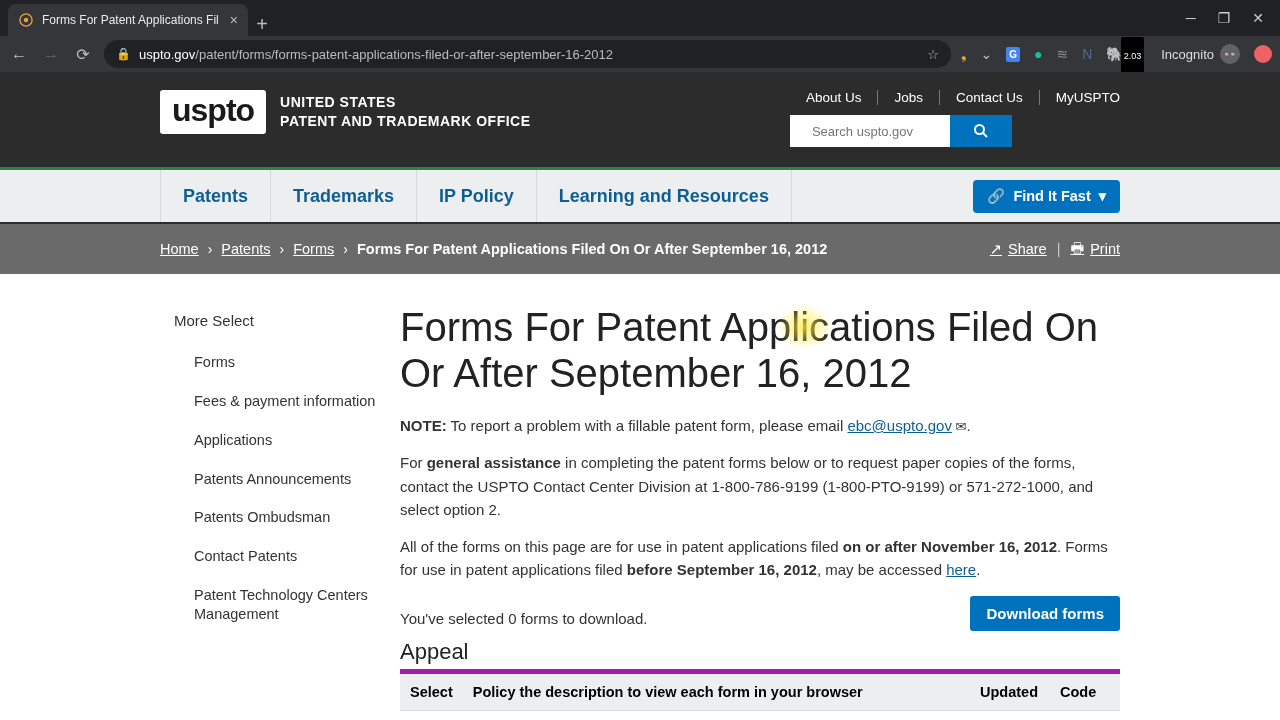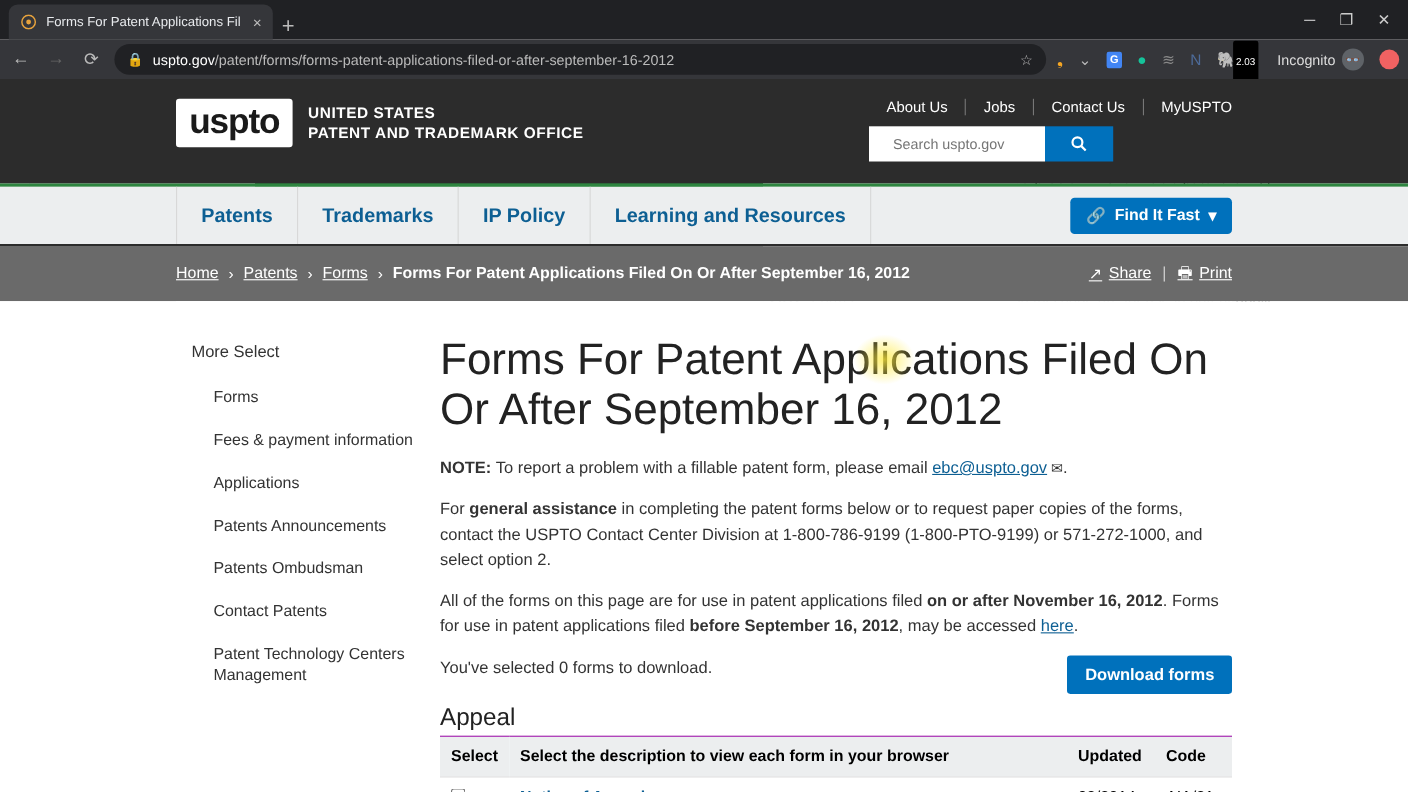--- a/index.html
+++ b/index.html
@@ -58,26 +58,26 @@
   .bg-white { background:#fff; }
   .sidebar { width:230px; padding-right:10px; }
   .sidebar-title { font-size:15px; color:#333; padding:8px 14px 14px; }
   .sidebar ul { list-style:none; }
   .sidebar li { padding:10px 0 10px 34px; font-size:14.5px; color:#333; cursor:pointer; line-height:1.3;}
   .main { flex:1; padding-left:10px; padding-bottom:40px;}
   h1 { font-size:40px; font-weight:400; color:#222; line-height:1.15; margin-bottom:18px; position:relative; }
   .highlight-circle { position:absolute; width:56px; height:46px; background:radial-gradient(ellipse, rgba(255,235,59,0.75) 0%, rgba(255,235,59,0) 70%); border-radius:50%; top:0px; left:376px; pointer-events:none; }
   .main p { font-size:15px; color:#333; line-height:1.55; margin-bottom:14px; }
   .main a.inline { color:#0d5f93; text-decoration:underline; }
-  .dl-row { display:flex; align-items:flex-start; margin-bottom:8px;}
+  .dl-row { display:flex; align-items:flex-end; margin-bottom:8px;}
   .dl-row p { margin:0; }
   .dl-btn { margin-left:auto; background:#0071bc; color:#fff; font-weight:700; font-size:15px; padding:9px 16px; border:none; border-radius:3px; cursor:pointer;}
   h2.section { font-size:22px; font-weight:400; color:#222; margin:6px 0 4px; }
   table { width:100%; border-collapse:collapse; font-size:14.5px; }
-  thead th { background:#eceeef; text-align:left; padding:10px 10px; font-weight:700; border-top:1px solid #a21caf; border-bottom:1px solid #ddd;}
+  thead th { background:#eceeef; text-align:left; padding:10px 10px; font-weight:700; border-top:5px solid #a21caf; border-bottom:1px solid #ddd;}
   tbody td { padding:10px 10px; border-bottom:1px solid #eee; }
   tbody a { color:#0d5f93; font-weight:700; text-decoration:none; }
   .mail-icon { font-size:13px; }
 </style>
 </head>
 <body>
 
 <div class="browser-tabs">
   <div class="tab">
     <span class="favicon">
@@ -222,21 +222,21 @@
       </p>
       <div class="dl-row">
         <p>You've selected 0 forms to download.</p>
         <button class="dl-btn">Download forms</button>
       </div>
       <h2 class="section">Appeal</h2>
       <table>
         <thead>
           <tr>
             <th style="width:60px">Select</th>
-            <th>Select the description to view each form in your browser</th>
+            <th>Policy the description to view each form in your browser</th>
             <th style="width:80px">Updated</th>
             <th style="width:70px">Code</th>
           </tr>
         </thead>
         <tbody>
           <tr>
             <td><input type="checkbox" style=""></td>
             <td><a>Notice of Appeal</a></td>
             <td>03/2014</td>
             <td>AIA/31</td>

